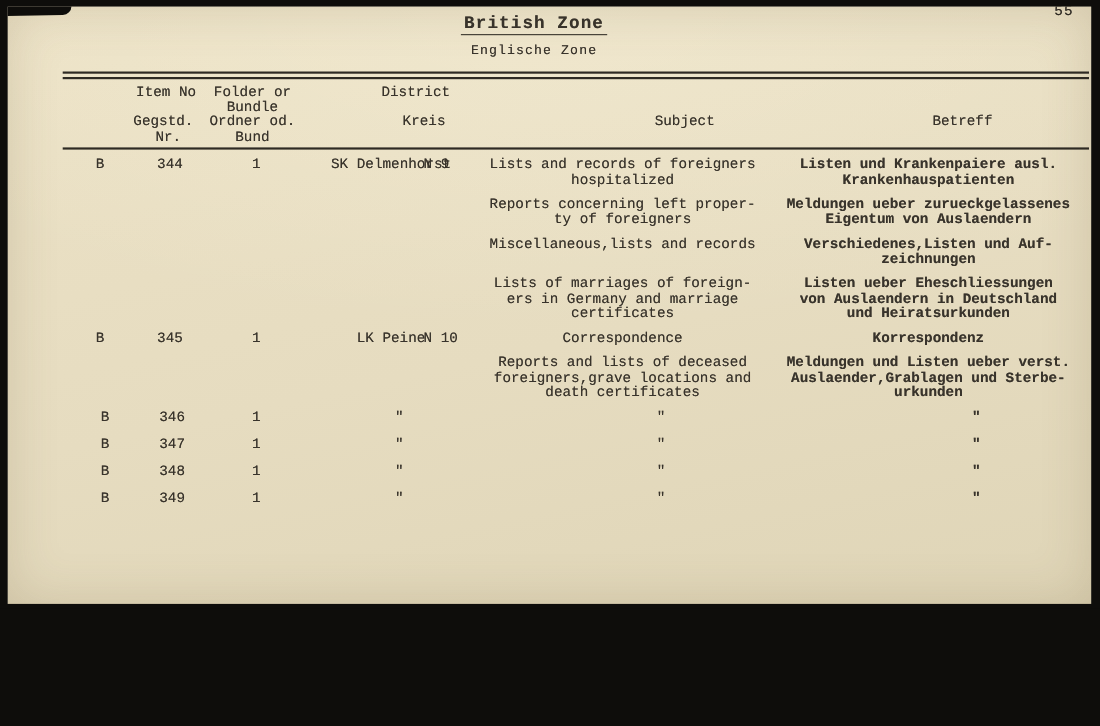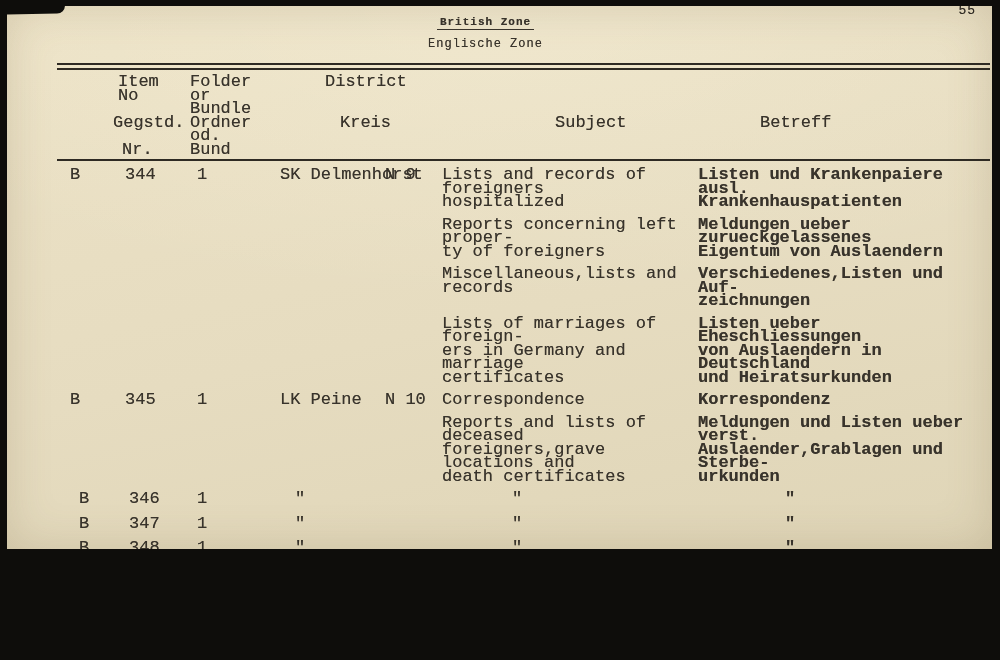--- a/index.html
+++ b/index.html
@@ -20,30 +20,30 @@
   }
   .corner-blob{
     position:absolute;left:-4px;top:-4px;width:62px;height:12px;
     background:#0e0d0b;border-radius:0 0 8px 2px;transform:rotate(-1deg);
   }
   .page-num{
     position:absolute;top:-3px;right:16px;font-size:13px;letter-spacing:1px;color:#2f2b24;
   }
   .title-block{margin-top:6px;text-align:center;position:relative;left:-14px;}
   .doc-title{
-    display:inline-block;font-size:11px;font-weight:bold;letter-spacing:1px;
+    display:inline-block;font-size:16px;font-weight:bold;letter-spacing:1px;
     border-bottom:1px solid #38332b;padding:0 3px 1px 3px;
   }
   .doc-subtitle{margin-top:7px;font-size:12px;letter-spacing:1px;}
 
   .rule-double{height:3px;border-top:2px solid #2e2a23;border-bottom:2px solid #2e2a23;margin:12px 2px 0 50px;}
   .rule-single{border-top:2px solid #2e2a23;margin:3px 2px 0 50px;}
 
   .grid{display:grid;grid-template-columns:55px 72px 85px 162px 259px 1fr;}
-  .table{margin:0 2px 0 50px;font-size:17px;}
+  .table{margin:0 2px 0 50px;font-size:13px;text-align:center;}
   .hdr{margin-top:5px;}
   .hrow{line-height:13.5px;}
   .h-item-en{padding-left:6px;}
   .h-folder{padding-left:6px;}
   .h-district-en{padding-left:56px;}
   .h-gegstd{padding-left:1px;}
   .h-nr{padding-left:10px;}
   .h-kreis{padding-left:71px;}
   .h-subject{padding-left:124px;}
   .h-betreff{padding-left:70px;}

